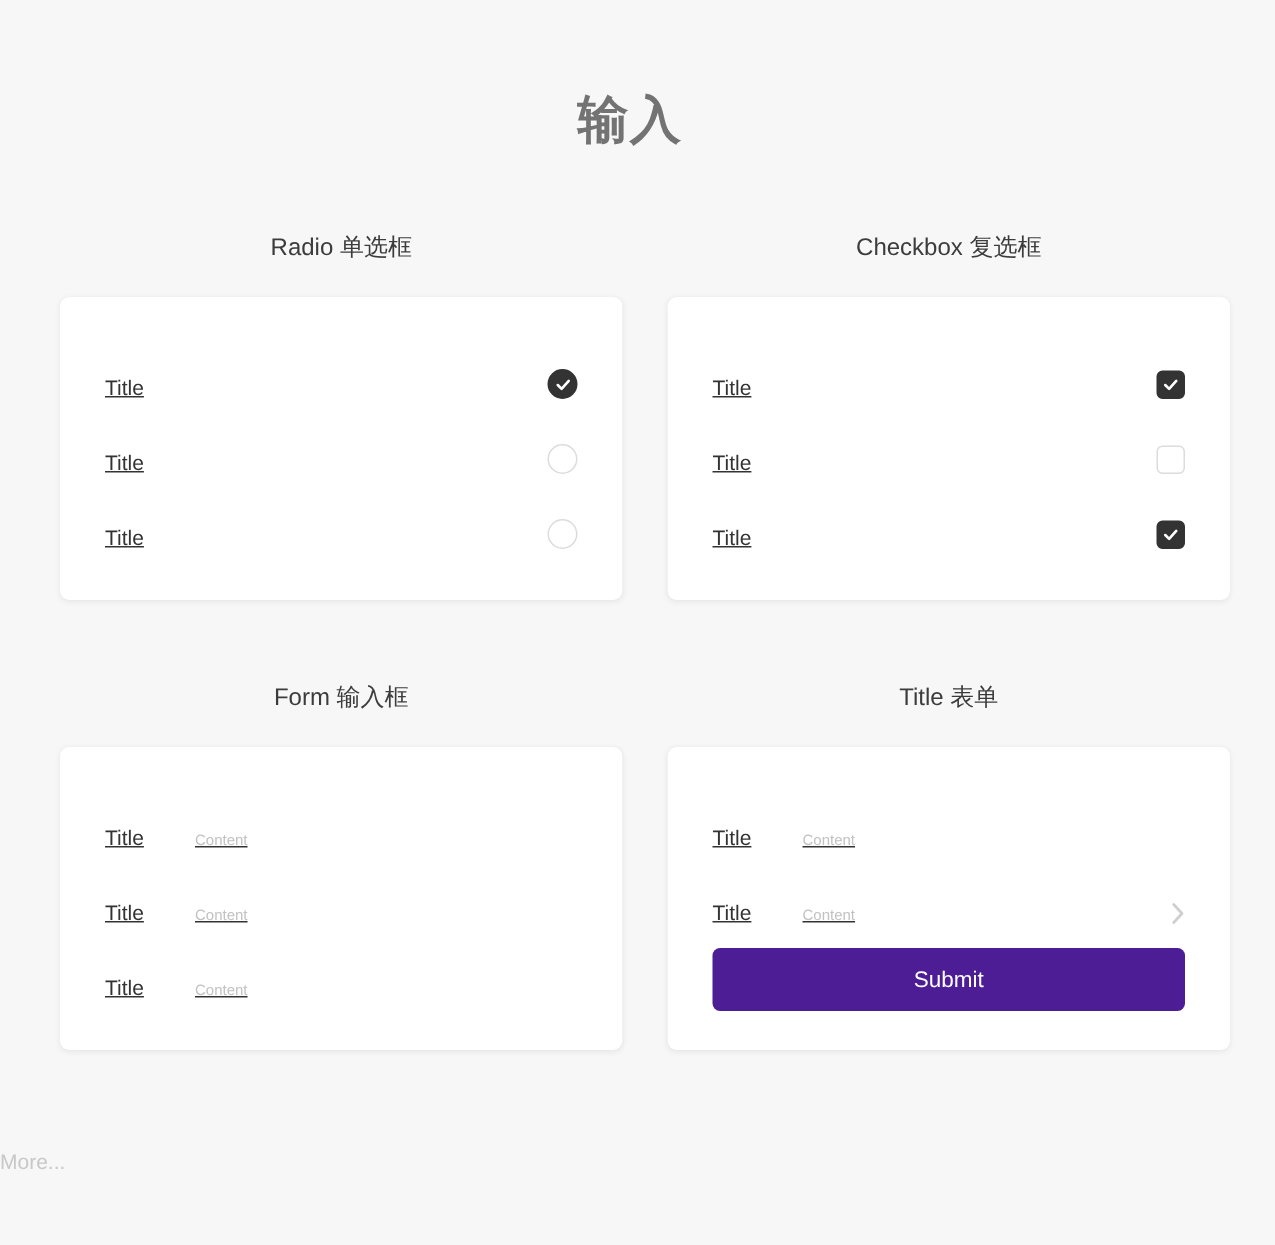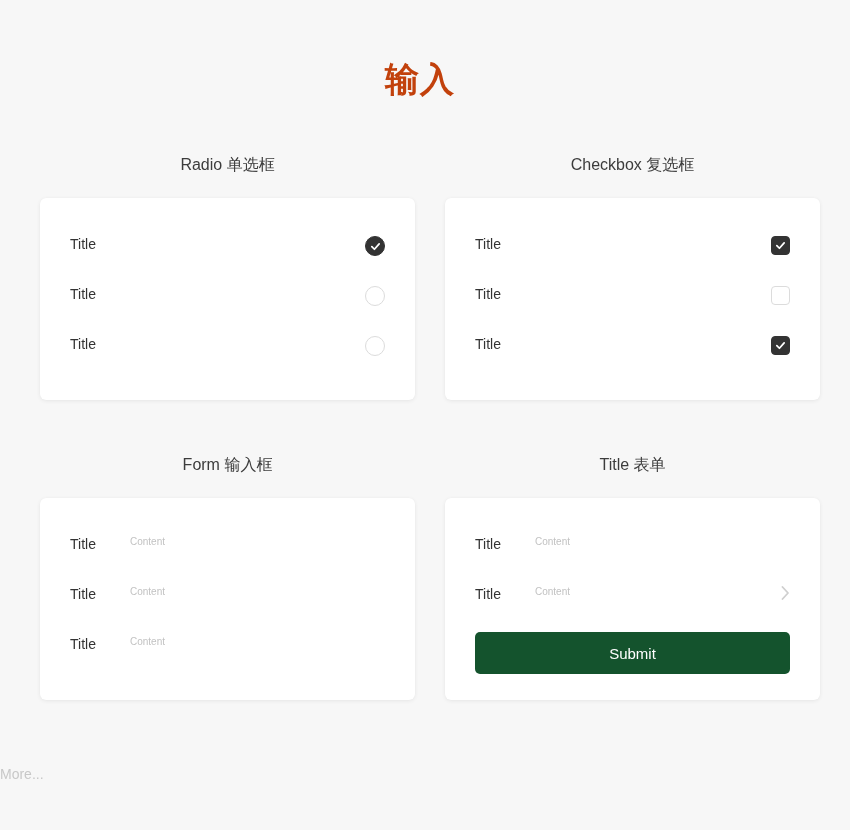--- a/index.html
+++ b/index.html
@@ -24,21 +24,21 @@
 
   
   .page-title {
     position: absolute;
     top: 57px;
     left: 0;
     width: 840px;
     text-align: center;
     font-size: 34px;
     font-weight: bold;
-    color: #c2410c;
+    color: #737373;
     letter-spacing: 1px;
   }
 
   
   .section-header {
     position: absolute;
     font-size: 16px;
     font-weight: 400;
     color: #3c3c3c;
     text-align: center;
@@ -60,21 +60,22 @@
   .card-field    { top: 498px; left: 40px;  width: 375px; height: 202px; }
   .card-form     { top: 498px; left: 445px; width: 375px; height: 202px; }
 
   
   .row {
     position: absolute;
     left: 30px;
     right: 30px;
     height: 30px;
     display: flex;
-    align-items: flex-start;
+    align-items: flex-end;
+    text-decoration: underline;
   }
   .row-1 { top: 38px; }
   .row-2 { top: 88px; }
   .row-3 { top: 138px; }
 
   .row-label {
     font-size: 14px;
     color: #333333;
     width: 60px;
     flex: none;
@@ -137,21 +138,21 @@
     align-items: center;
   }
 
   
   .submit-button {
     position: absolute;
     left: 30px;
     right: 30px;
     top: 134px;
     height: 42px;
-    background: #14532d;
+    background: #4c1d95;
     border: none;
     border-radius: 5px;
     color: #ffffff;
     font-size: 15px;
     font-family: "Liberation Sans", "DejaVu Sans", sans-serif;
     cursor: pointer;
     display: flex;
     align-items: center;
     justify-content: center;
   }

